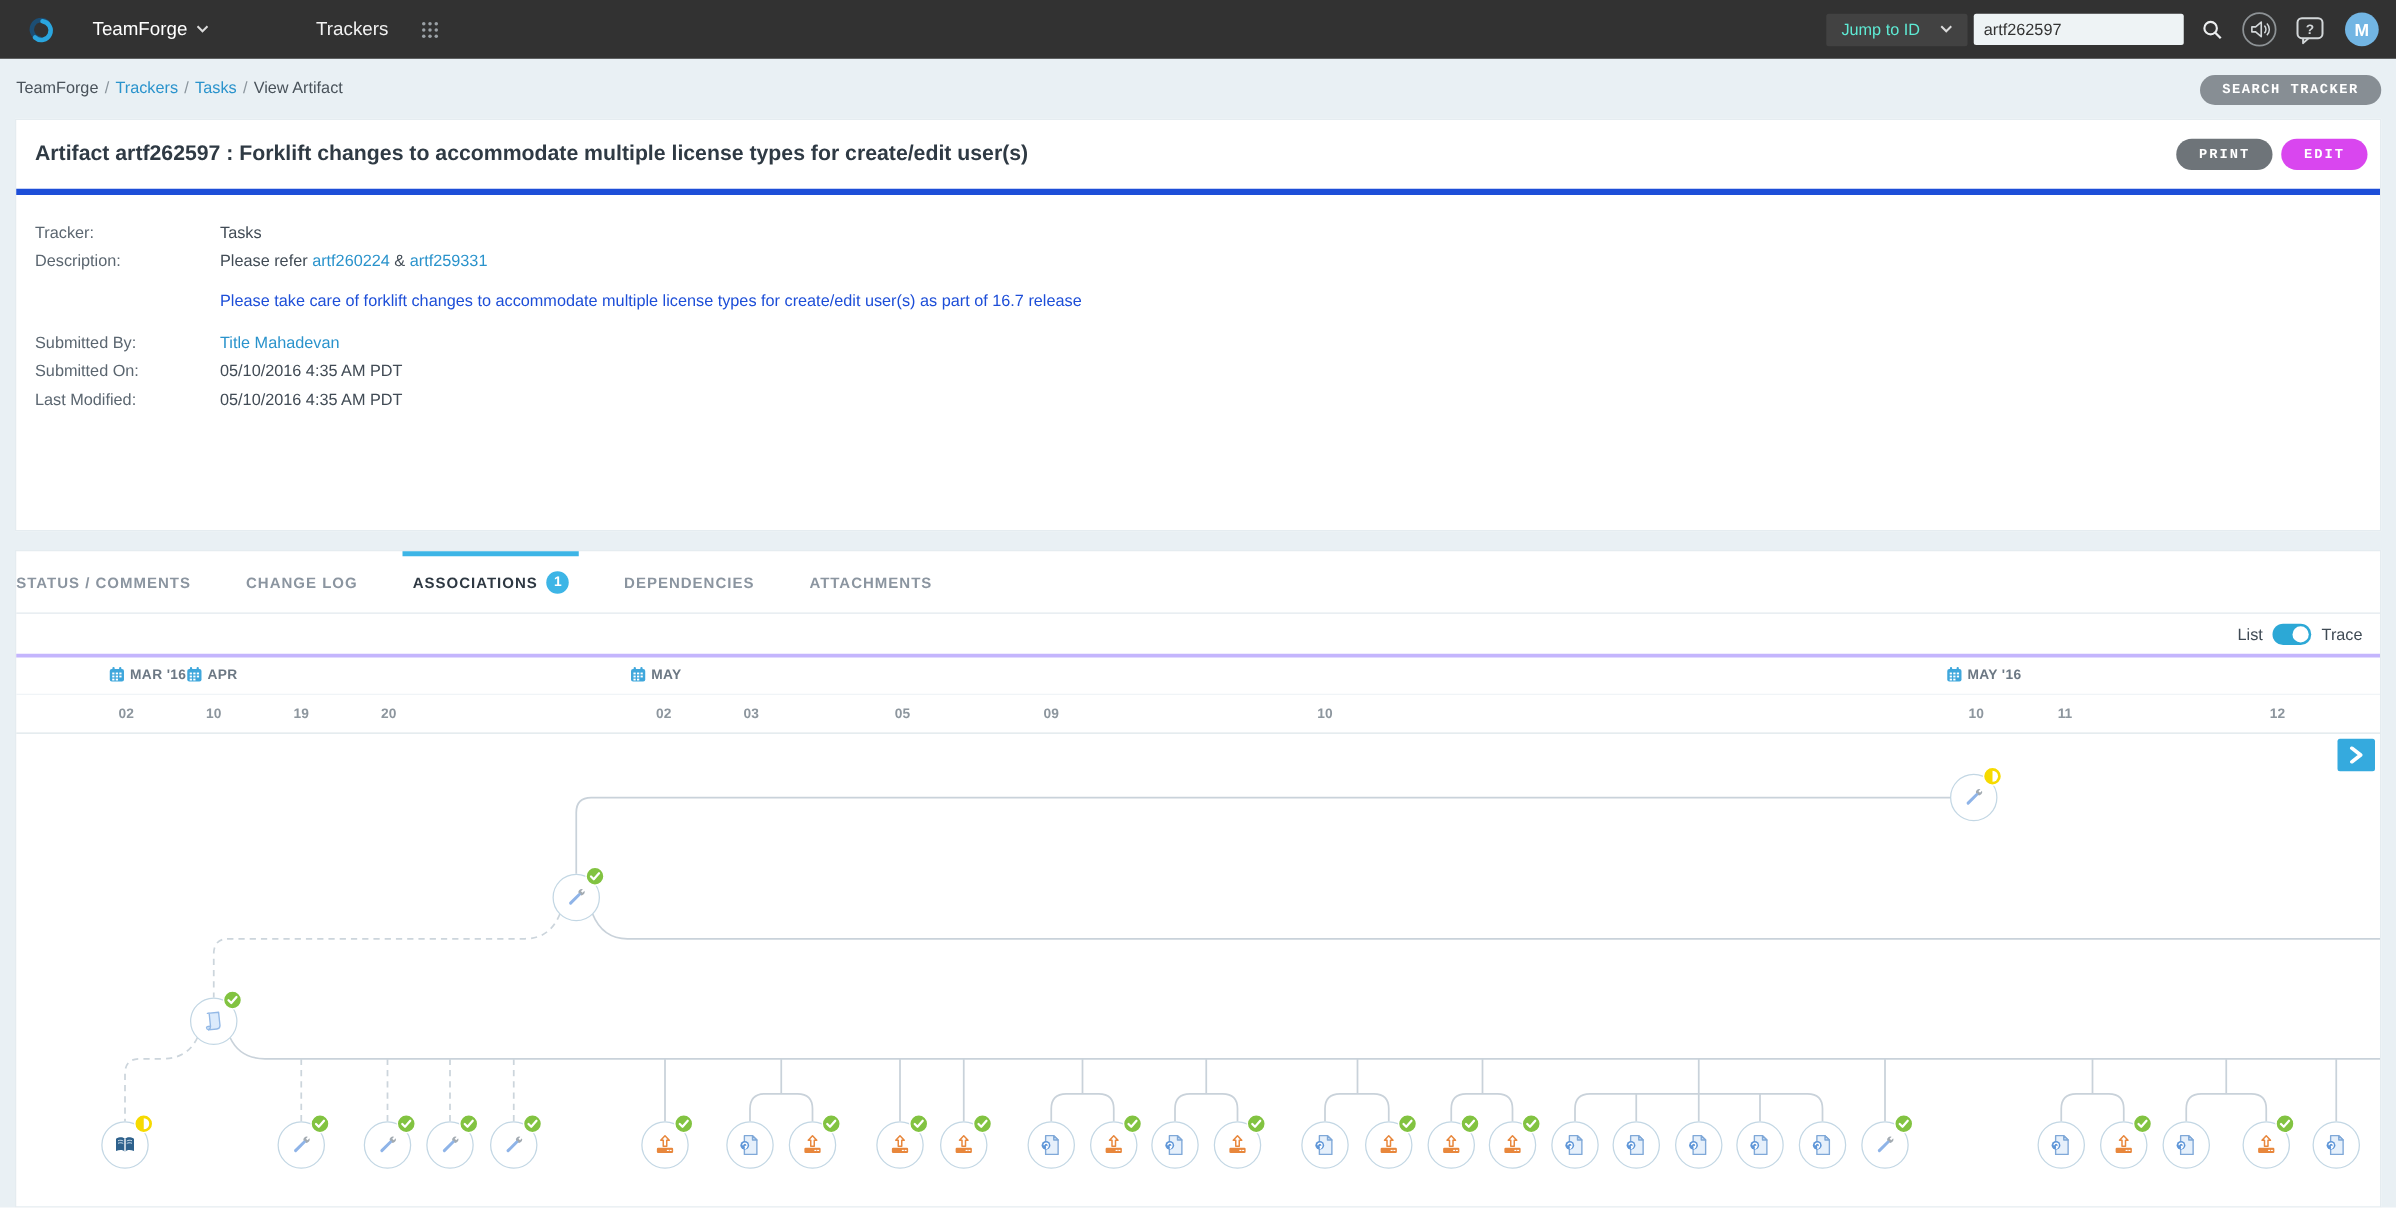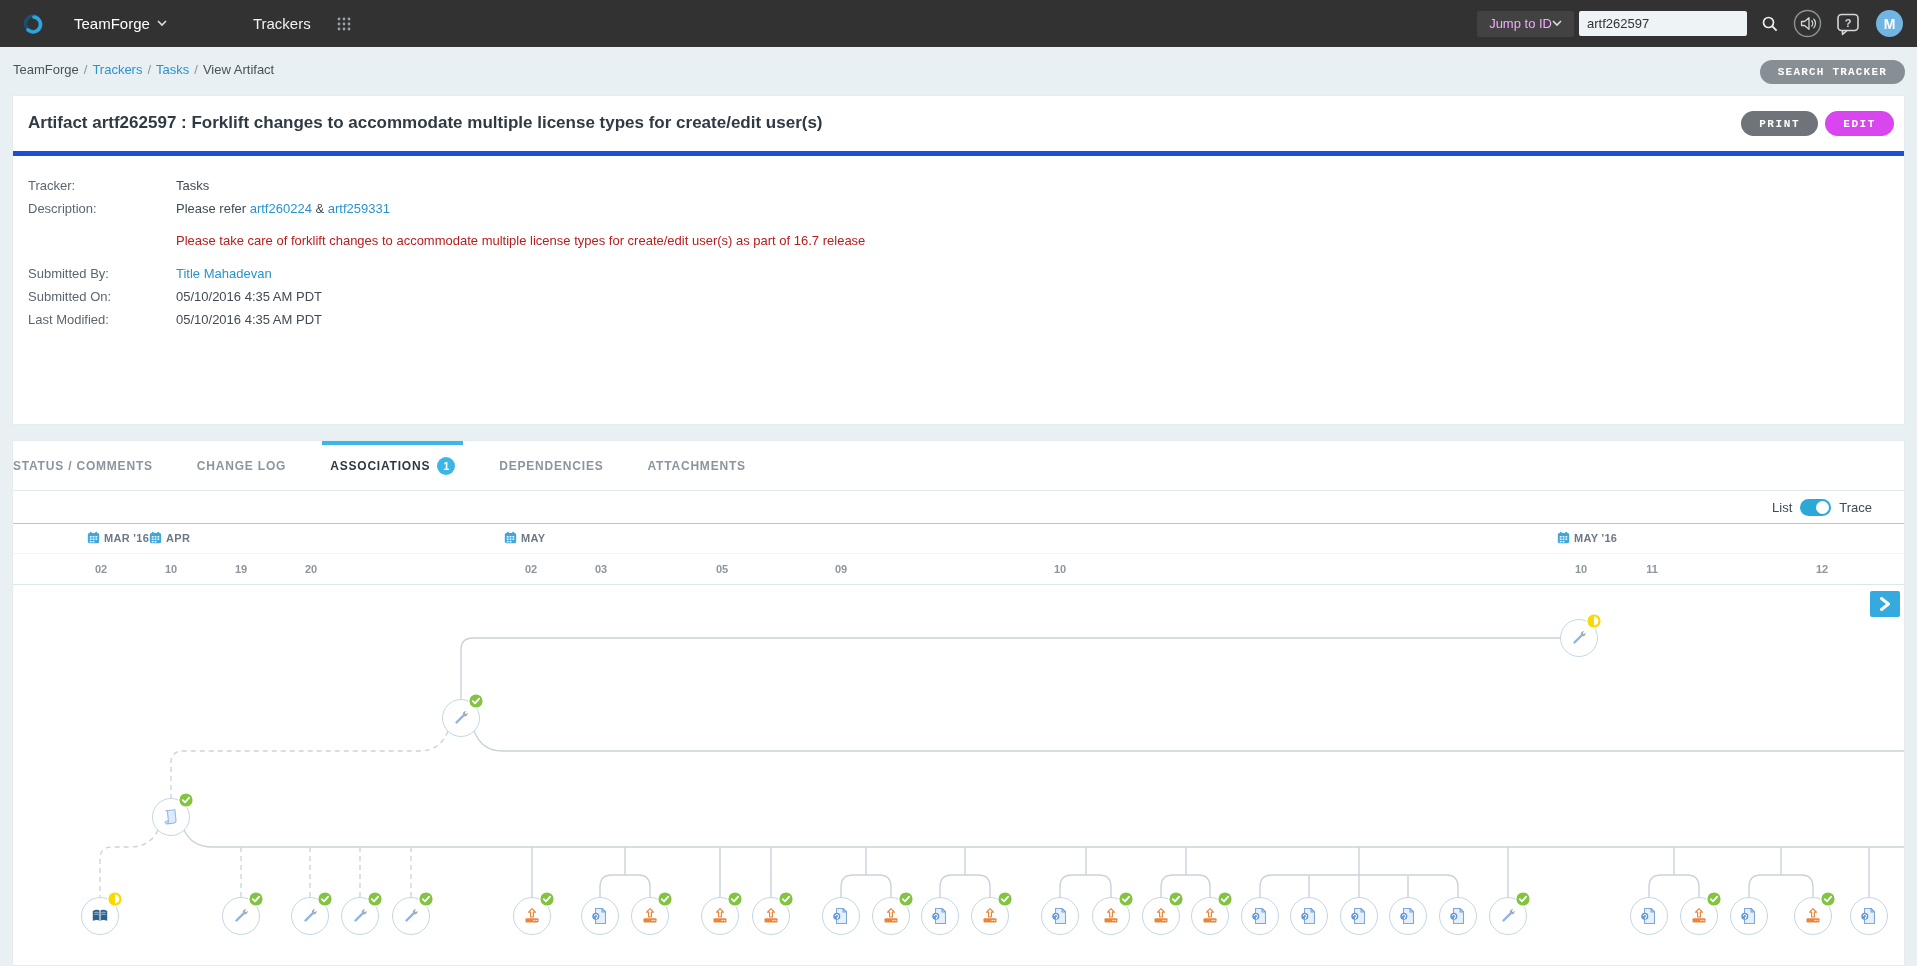--- a/index.html
+++ b/index.html
@@ -10,21 +10,21 @@
     -webkit-font-smoothing:antialiased;
   }
   
   .navbar{position:absolute;left:0;top:0;width:100%;height:47px;background:#323232;display:flex;align-items:center;}
   .nav-left{display:flex;align-items:center;gap:0;}
   .logo{margin:0 16px 0 18px;display:flex;align-items:center;}
   .brand{color:#fff;font-size:15px;display:flex;align-items:center;gap:7px;padding:0 10px;cursor:pointer;}
   .nav-link{color:#f2f2f2;font-size:15px;margin-left:76px;cursor:pointer;}
   .grid-icon{margin-left:26px;cursor:pointer;display:flex;}
   .nav-right{position:absolute;right:0;top:0;height:47px;display:flex;align-items:center;}
-  .jump-select{background:#424242;color:#f0abfc;font-size:13px;height:26px;display:flex;align-items:center;gap:0;padding:0 12px;border-radius:2px;cursor:pointer;}
+  .jump-select{background:#424242;color:#5eead4;font-size:13px;height:26px;display:flex;align-items:center;gap:16px;padding:0 12px;border-radius:2px;cursor:pointer;}
   .nav-search-input{width:152px;height:25px;border:none;border-radius:2px;background:#eef3f5;color:#333;font-size:13px;padding:0 8px;margin-left:5px;font-family:"Liberation Sans",sans-serif;outline:none;}
   .nav-icon-btn{margin-left:14px;cursor:pointer;display:flex;align-items:center;}
   .avatar{width:27px;height:27px;border-radius:50%;background:#72b5e3;color:#fff;font-size:14px;font-weight:bold;display:flex;align-items:center;justify-content:center;margin:0 14px 0 16px;cursor:pointer;}
   
   .crumb-row{position:absolute;left:0;top:47px;width:100%;height:48px;}
   .crumbs{position:absolute;left:13px;top:15px;font-size:13px;color:#49525a;}
   .crumbs a{color:#2a93cc;text-decoration:none;cursor:pointer;}
   .crumbs .sep{color:#8a949c;margin:0 5px;}
   .btn{border:none;border-radius:13px;color:#fff;font-weight:bold;font-size:11px;letter-spacing:1.2px;height:25px;padding:0 18px;cursor:pointer;font-family:Liberation Mono, monospace;}
   .btn-search-tracker{position:absolute;right:12px;top:13px;background:#878e94;height:24px;}
@@ -34,29 +34,29 @@
   .title-block{height:55px;border-bottom:5px solid #1d4ed8;position:relative;}
   .page-title{position:absolute;left:15px;top:17px;font-size:17px;font-weight:bold;color:#2f3a44;}
   .title-actions{position:absolute;right:10px;top:15px;display:flex;gap:7px;}
   .btn-print{background:#6e7479;letter-spacing:1.6px;}
   .btn-edit{background:#d946ef;letter-spacing:1.6px;}
   .fields{padding:21px 0 0 15px;font-size:13px;}
   .field-row{display:flex;margin-bottom:5px;line-height:18px;}
   .field-label{flex:0 0 148px;color:#5b6670;}
   .field-value{color:#414b55;}
   .field-value a, a.val-link{color:#2a93cc;text-decoration:none;cursor:pointer;}
-  .desc-body{max-width:690px;margin:14px 0 11px 0;color:#b91c1c;line-height:17px;}
+  .desc-body{max-width:690px;margin:14px 0 11px 0;color:#1d4ed8;line-height:17px;}
   
   .card2{top:440px;height:526px;}
   .tabs{height:49px;border-bottom:1px solid #e2e9ee;display:flex;align-items:flex-start;gap:44px;}
   .tab{position:relative;height:49px;display:flex;align-items:center;font-size:12px;font-weight:bold;letter-spacing:.8px;color:#8b95a0;cursor:pointer;white-space:nowrap;}
   .tab.active{color:#2e3842;}
   .tab.active::before{content:"";position:absolute;top:0;left:-8px;right:-8px;height:4px;background:#3db5e6;}
   .tab .badge{width:18px;height:18px;border-radius:50%;background:#3db5e6;color:#fff;font-size:11px;display:flex;align-items:center;justify-content:center;margin-left:7px;letter-spacing:0;}
-  .toggle-row{height:32px;border-bottom:1px solid #c4b5fd;display:flex;align-items:center;justify-content:flex-end;gap:8px;padding-right:32px;font-size:13px;color:#3f4a54;}
+  .toggle-row{height:32px;border-bottom:3px solid #c4b5fd;display:flex;align-items:center;justify-content:flex-end;gap:8px;padding-right:14px;font-size:13px;color:#3f4a54;}
   .switch{width:31px;height:17px;border-radius:9px;background:#2ca8d6;position:relative;cursor:pointer;}
   .switch::after{content:"";position:absolute;right:2px;top:2px;width:13px;height:13px;border-radius:50%;background:#fff;}
   .month-row{height:29px;position:relative;border-bottom:1px solid #f0f4f7;}
   .month-item{position:absolute;top:7px;display:flex;align-items:center;gap:4px;font-size:11px;font-weight:bold;color:#6c7884;letter-spacing:.3px;}
   .day-row{height:30px;position:relative;border-bottom:1px solid #dde6ea;}
   .day-label{position:absolute;top:9px;transform:translateX(-50%);font-size:11px;font-weight:bold;color:#8d969e;}
   .trace-canvas{position:absolute;left:0;top:143px;right:0;bottom:0;overflow:hidden;}
   #trace-svg{position:absolute;left:0;top:0;}
   #trace-svg path{fill:none;stroke:#c9d2da;stroke-width:1.4;}
   #trace-svg path.dashed{stroke:#ccd5dc;stroke-dasharray:5 4;}

